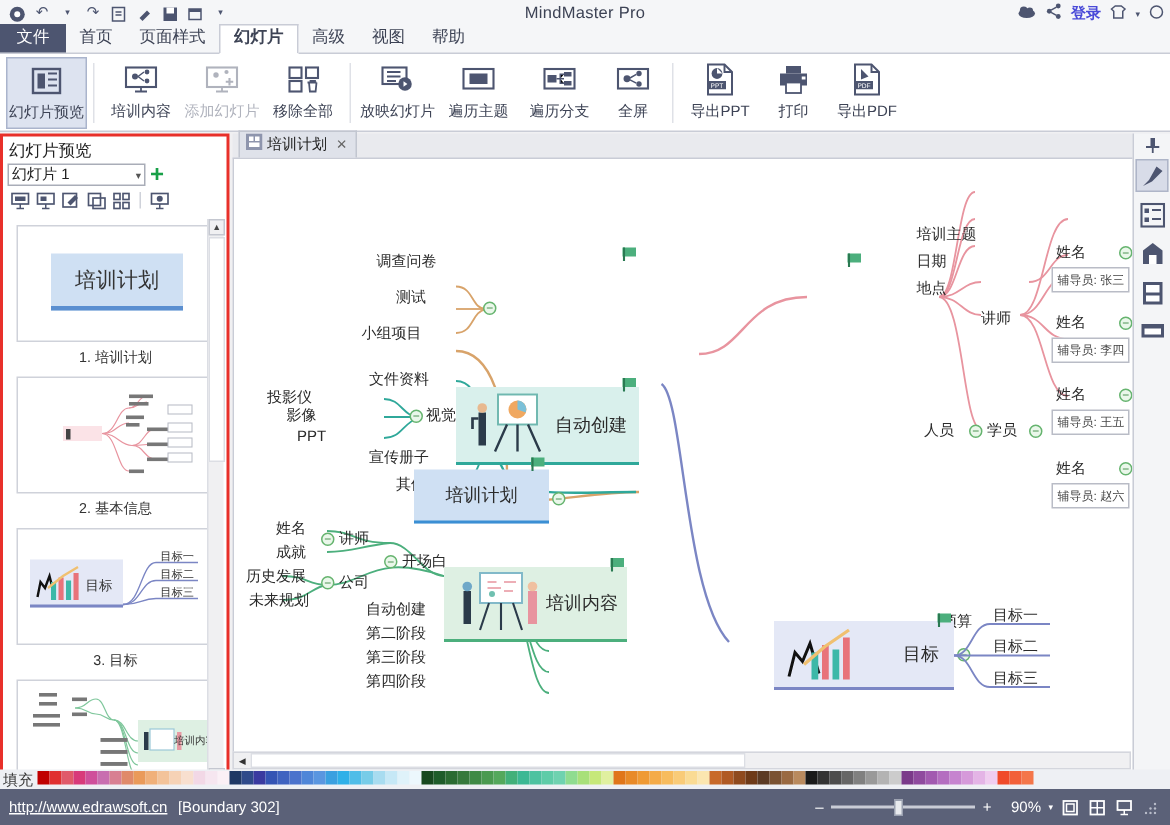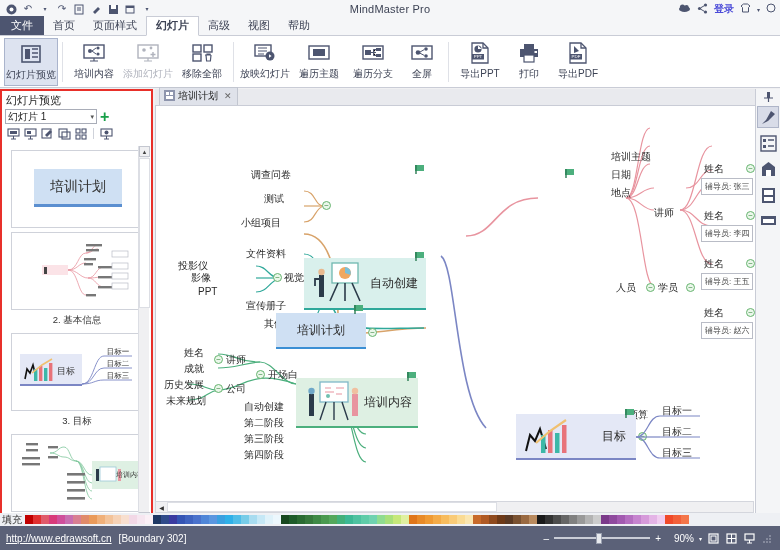--- a/index.html
+++ b/index.html
@@ -491,20 +491,21 @@
     </div>
 
     <div class="lp-list">
 
       <div class="slide-item">
         <div class="slide-thumb">
           <div style="position:absolute;left:22px;top:18px;width:88px;height:38px;background:#cfe0f3;border-bottom:3px solid #5b8fd0;display:flex;align-items:center;justify-content:center;">
             <span style="font-size:14px;color:#333;">培训计划</span>
           </div>
         </div>
+        <div class="slide-cap">1. 培训计划</div>
       </div>
 
       <div class="slide-item">
         <div class="slide-thumb">
           <svg width="132" height="78" viewBox="0 0 132 78">
             <rect x="30" y="32" width="26" height="10" fill="#fbe3e7"></rect>
             <rect x="32" y="34" width="3" height="7" fill="#444"></rect>
             <g stroke="#e8949f" fill="none" stroke-width=".8">
               <path d="M56 37 C66 37 66 20 74 20"></path>
               <path d="M56 37 C66 37 66 30 74 30"></path>

